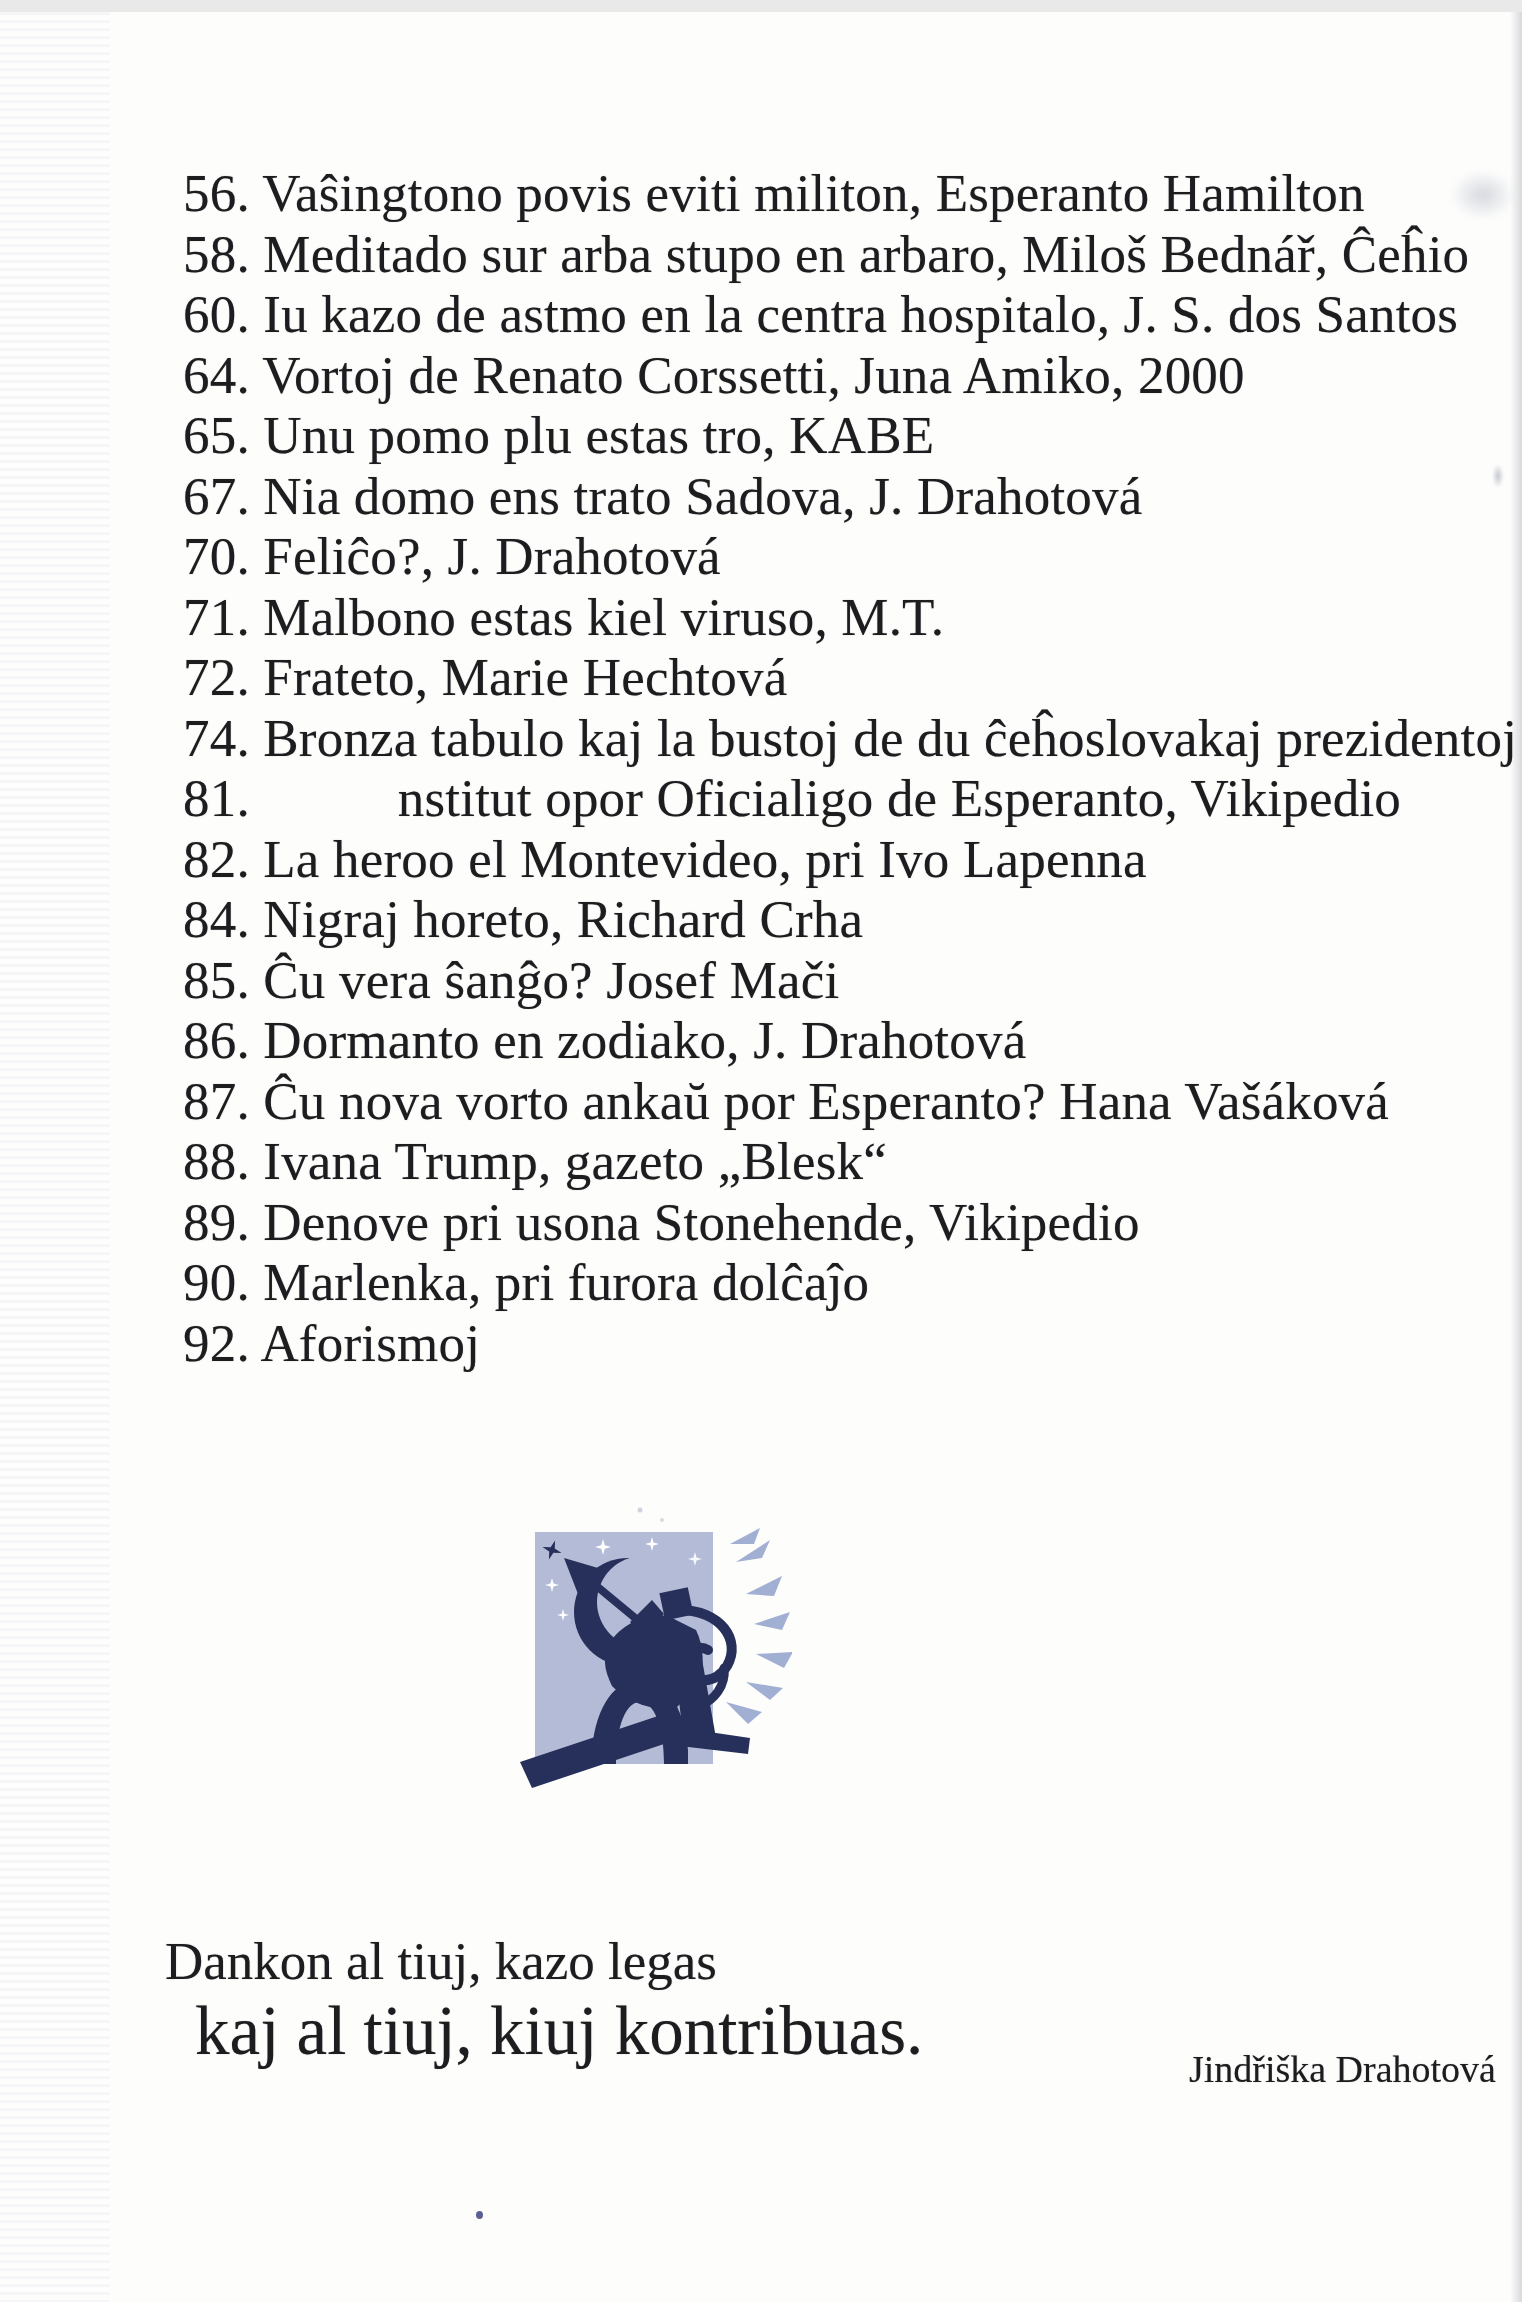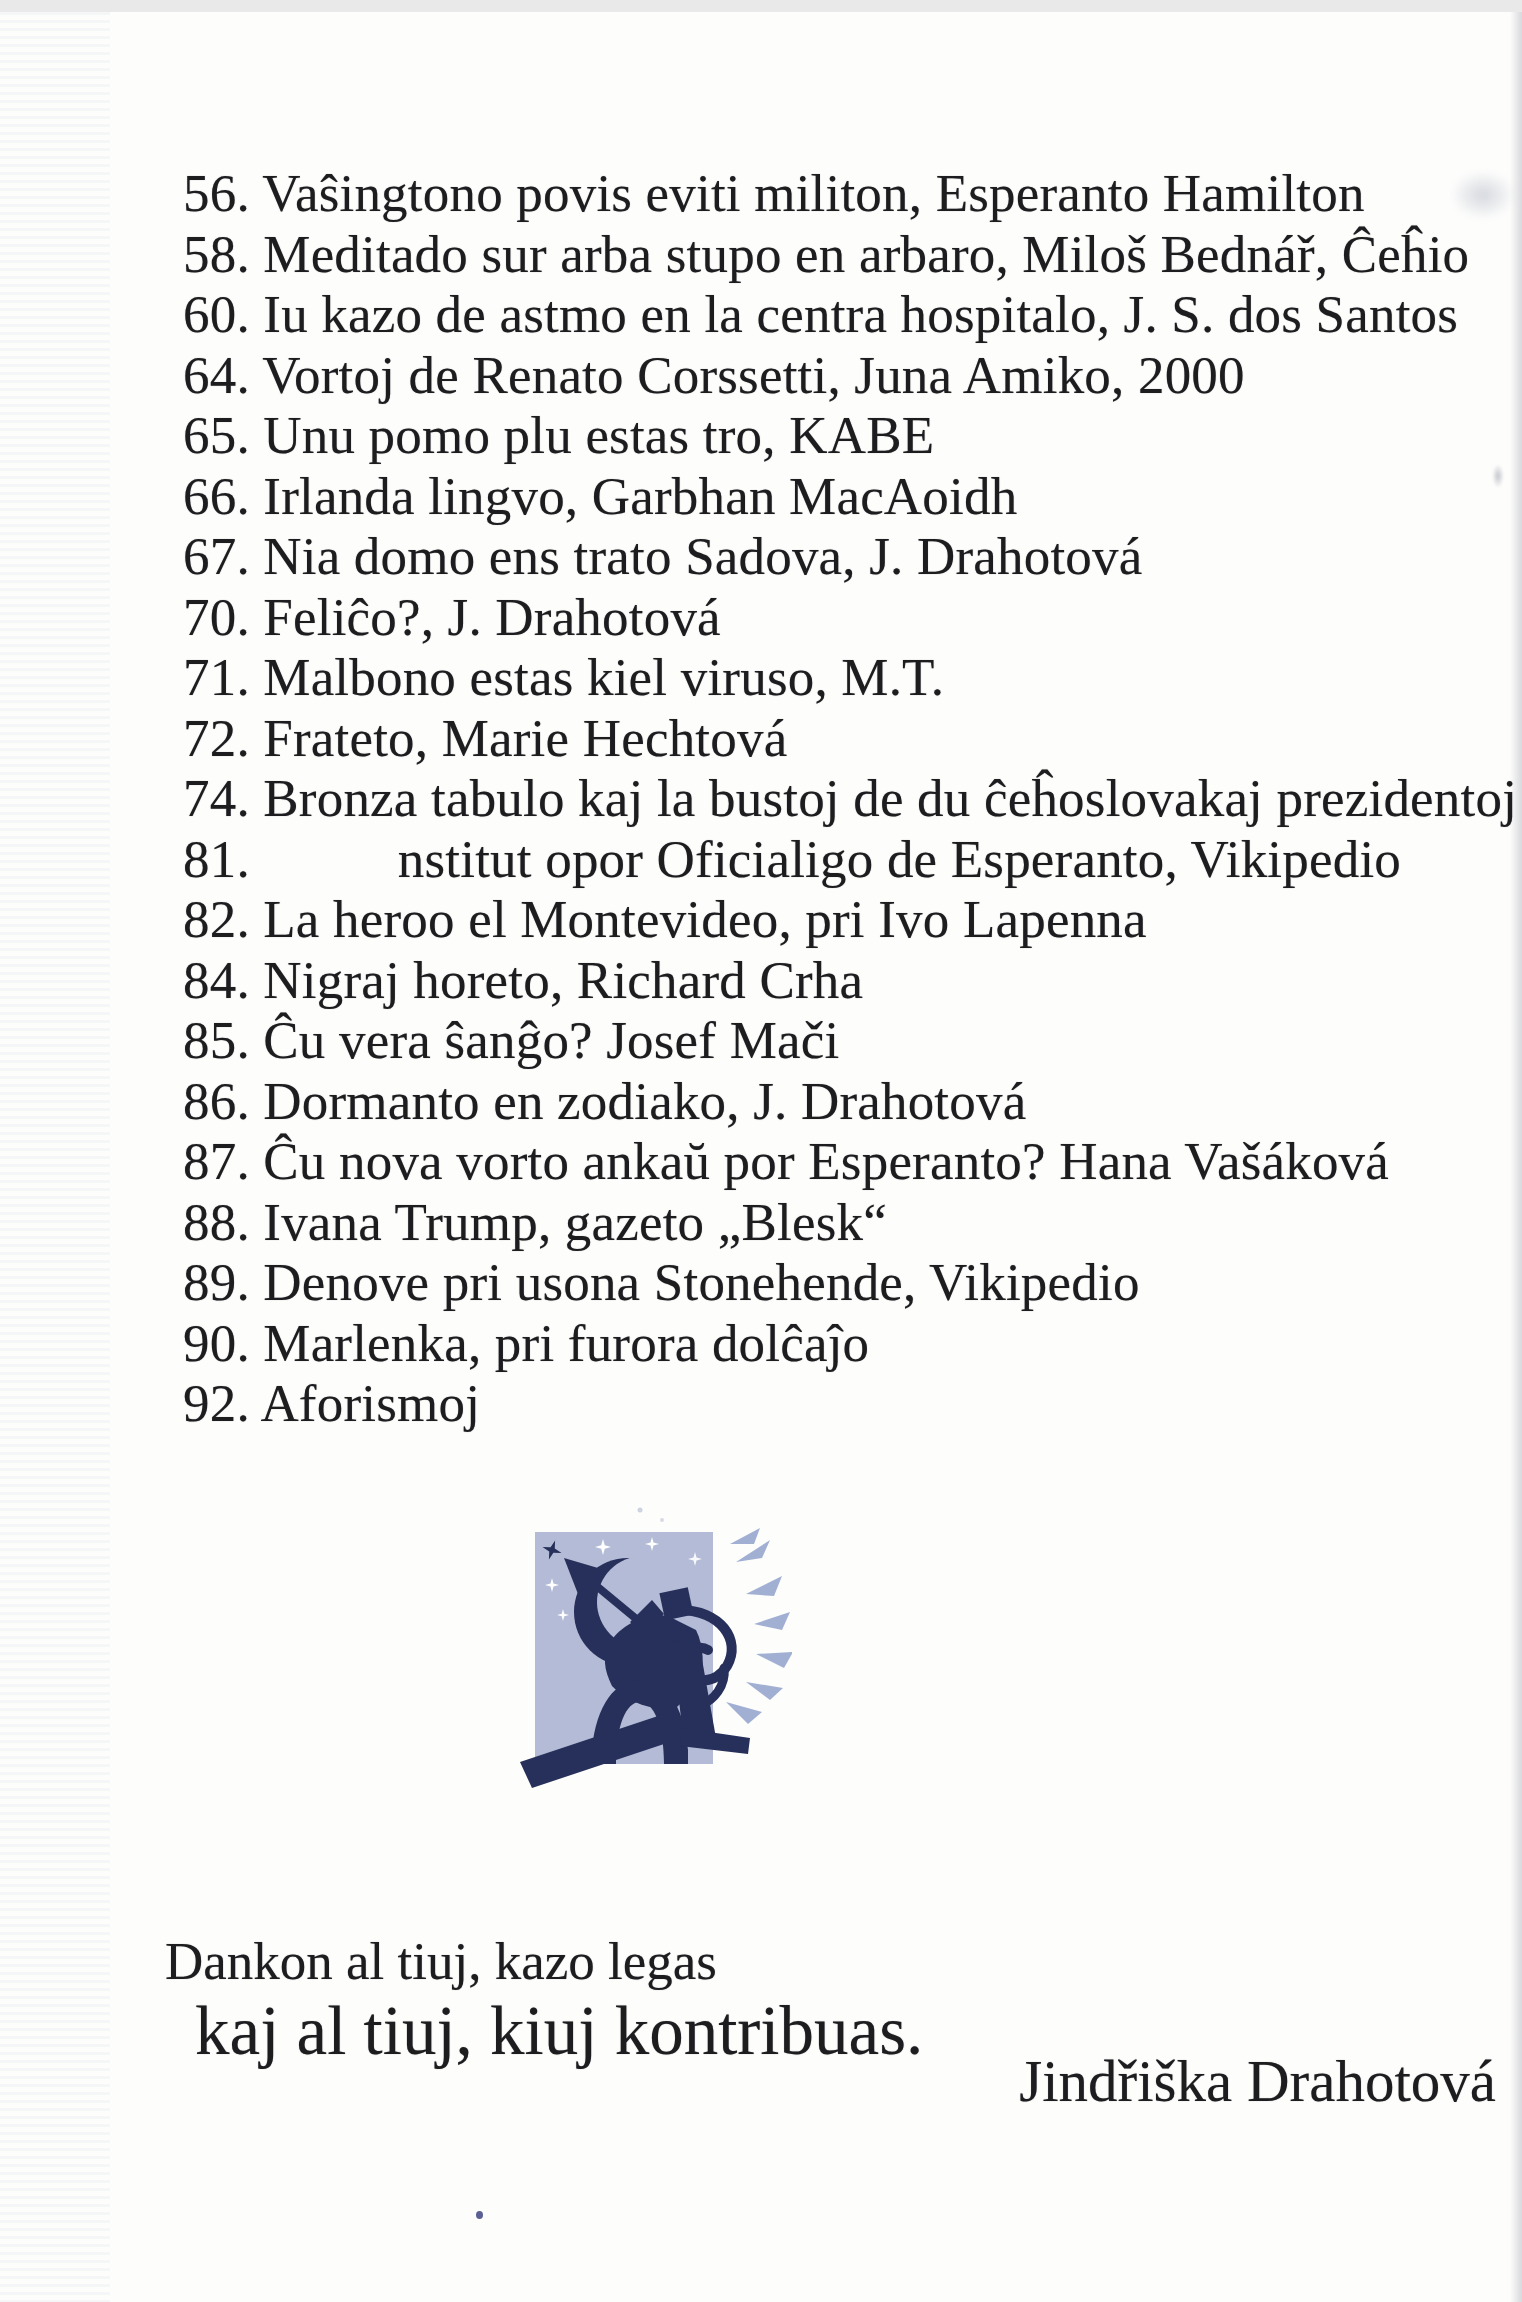--- a/index.html
+++ b/index.html
@@ -70,21 +70,21 @@
     left: 195px;
     top: 1980px;
     font-size: 69px;
     white-space: pre;
     text-shadow: 0 0 1px rgba(35,35,40,0.45);
   }
   .signature {
     position: absolute;
     right: 26px;
     top: 2035px;
-    font-size: 59px;
+    font-size: 38px;
     white-space: pre;
     text-shadow: 0 0 1px rgba(35,35,40,0.45);
   }
   .logo {
     position: absolute;
     left: 512px;
     top: 1488px;
     width: 280px;
     height: 300px;
   }
@@ -123,21 +123,20 @@
   <div class="scan-edge-right"></div>
   <div class="smudge-top-right"></div>
   <div class="speck-right"></div>
 
   <div class="toc">
       <div class="toc-line"><span>56. Vaŝingtono povis eviti militon, Esperanto Hamilton</span></div>
       <div class="toc-line"><span>58. Meditado sur arba stupo en arbaro, Miloš Bednář, Ĉeĥio</span></div>
       <div class="toc-line"><span>60. Iu kazo de astmo en la centra hospitalo, J. S. dos Santos</span></div>
       <div class="toc-line"><span>64. Vortoj de Renato Corssetti, Juna Amiko, 2000</span></div>
       <div class="toc-line"><span>65. Unu pomo plu estas tro, KABE</span></div>
-      <div class="toc-line"><span>66. Irlanda lingvo, Garbhan MacAoidh</span></div>
       <div class="toc-line"><span>67. Nia domo ens trato </span><span class="italic">Sadova</span><span>, J. Drahotová</span></div>
       <div class="toc-line"><span>70. Feliĉo?, J. Drahotová</span></div>
       <div class="toc-line"><span>71. Malbono estas kiel viruso, M.T.</span></div>
       <div class="toc-line"><span>72. Frateto, Marie Hechtová</span></div>
       <div class="toc-line"><span>74. Bronza tabulo kaj la bustoj de du ĉeĥoslovakaj prezidentoj</span></div>
       <div class="toc-line"><span>81.           nstitut opor Oficialigo de Esperanto, Vikipedio</span></div>
       <div class="toc-line"><span>82. La heroo el Montevideo, pri Ivo Lapenna</span></div>
       <div class="toc-line"><span>84. Nigraj horeto, Richard Crha</span></div>
       <div class="toc-line"><span>85. Ĉu vera ŝanĝo? Josef Mači</span></div>
       <div class="toc-line"><span>86. Dormanto en zodiako, J. Drahotová</span></div>

